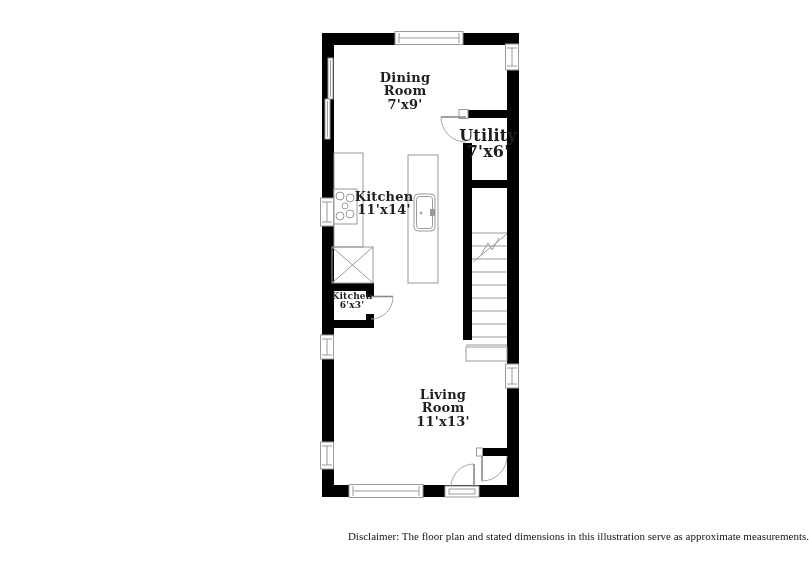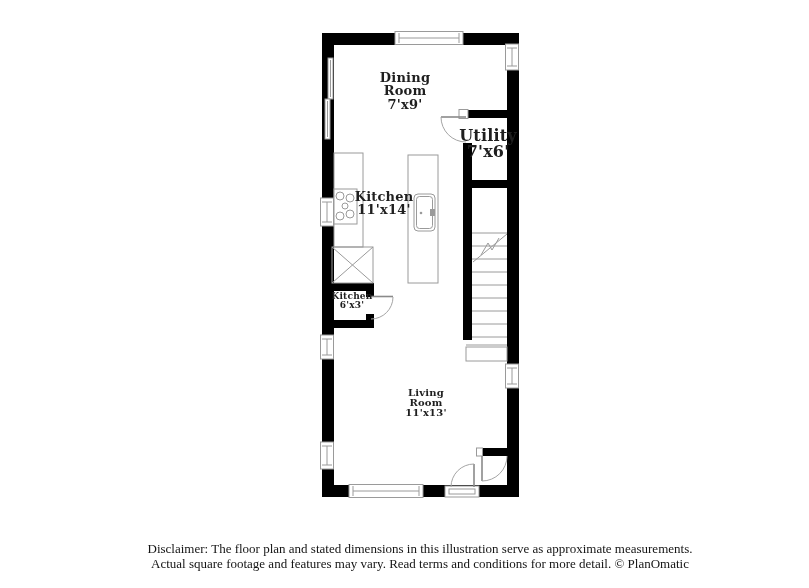--- a/index.html
+++ b/index.html
@@ -9,22 +9,22 @@
   .wall{fill:var(--wall,#000);stroke:none;}
   .win{fill:#fff;stroke:var(--fixture-outline,#9a9a9a);stroke-width:1;}
   .winline{stroke:var(--fixture-outline,#9a9a9a);stroke-width:1;fill:none;}
   .fx{fill:#fff;stroke:var(--fixture-outline,#9a9a9a);stroke-width:1;}
   .fxn{fill:none;stroke:var(--fixture-outline,#9a9a9a);stroke-width:1;}
   .leaf{stroke:#8a8a8a;stroke-width:1.6;fill:none;}
   .arc{stroke:#a5a5a5;stroke-width:1;fill:none;}
   .room-label{position:absolute;transform:translateX(-50%);text-align:center;
               font-family:"DejaVu Serif",serif;font-weight:bold;color:var(--label-text,#1f1f1f);
               line-height:1.02;letter-spacing:.2px;white-space:nowrap;}
-  .disclaimer{position:absolute;top:529px;left:31px;width:778px;text-align:center;
-              font-size:13px;line-height:15px;color:var(--disclaimer-text,#141414);margin-top:12px;}
+  .disclaimer{position:absolute;top:529px;left:31px;width:778px;text-align:right;
+              font-size:11px;line-height:15px;color:var(--disclaimer-text,#141414);}
 </style>
 </head>
 <body>
 
 <div class="canvas">
 
   <svg class="plan-svg" width="809" height="588" viewBox="0 0 809 588">
 
     <g>
       <rect class="wall" x="322" y="33" width="197" height="12"></rect>
@@ -188,24 +188,23 @@
   <div class="room-label" style="left:384px;top:190px;font-size:13px">
     <div>Kitchen</div>
     <div>11'x14'</div>
   </div>
 
   <div class="room-label" style="left:352px;top:292px;font-size:9px">
     <div>Kitchen</div>
     <div>6'x3'</div>
   </div>
 
-  <div class="room-label" style="left:426px;top:388px;font-size:10px">
+  <div class="room-label" style="left:443px;top:388px;font-size:13px">
     <div>Living</div>
     <div>Room</div>
     <div>11'x13'</div>
   </div>
 
   <div class="disclaimer">
     <div>Disclaimer: The floor plan and stated dimensions in this illustration serve as approximate measurements.</div>
-    <div>Actual square footage and features may vary. Read terms and conditions for more detail. © PlanOmatic</div>
   </div>
 
 </div>
 
 </body></html>

